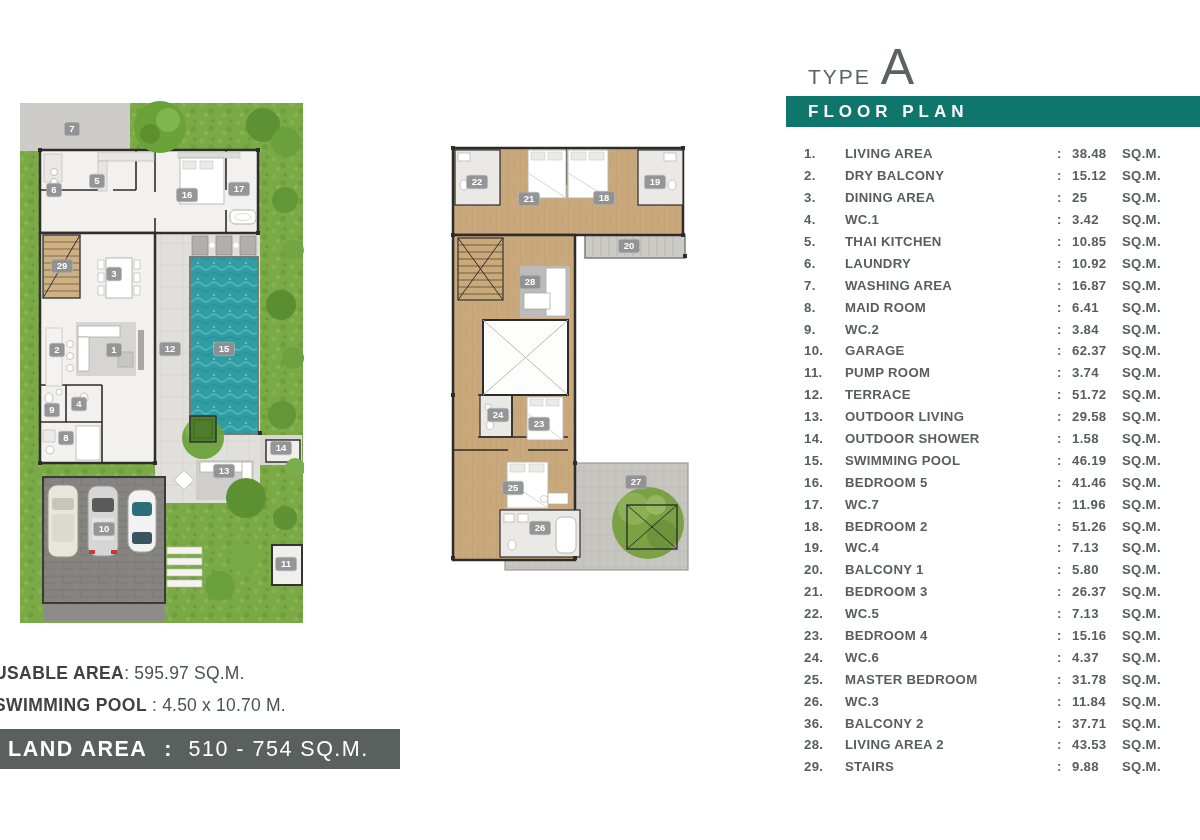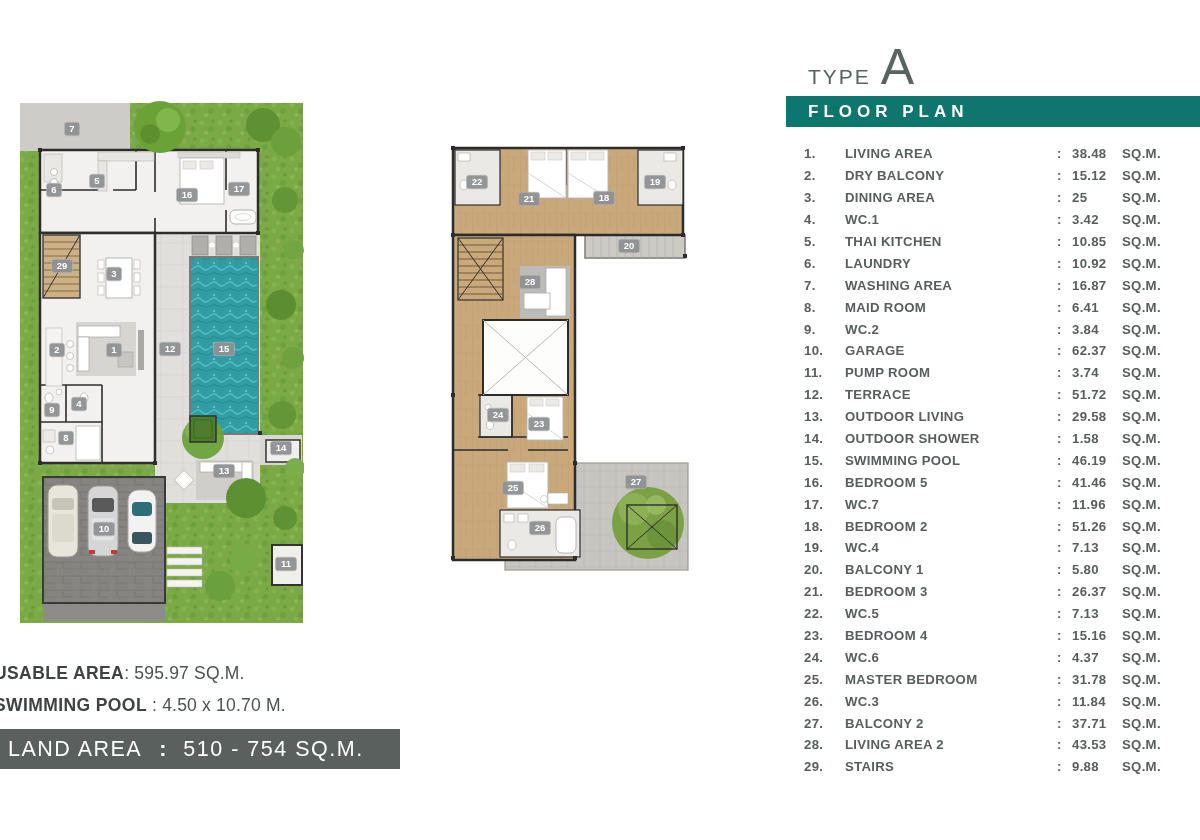--- a/index.html
+++ b/index.html
@@ -23,21 +23,21 @@
             align-items:center;padding-left:18px;}
   .room-row span{white-space:nowrap;}
 
   
   .area-line{position:absolute;font-size:17.5px;color:#4c5151;letter-spacing:.2px;white-space:nowrap;}
   .area-line b{color:#3d4242;letter-spacing:.4px;}
   .area-line-1{left:-6px;top:663px;}
   .area-line-2{left:-6px;top:695px;}
   .land-bar{position:absolute;left:-12px;top:729px;width:412px;height:40px;background:#5a605e;color:#fff;
             display:flex;align-items:center;padding-left:20px;box-sizing:border-box;font-size:21.5px;white-space:nowrap;}
-  .land-label{font-weight:normal;letter-spacing:1.5px;}
+  .land-label{font-weight:bold;letter-spacing:1.5px;}
   .land-colon{margin:0 17px;font-weight:bold;}
   .land-value{letter-spacing:1.5px;font-weight:normal;}
   .badge-text{fill:#fff;font-weight:bold;font-size:9.5px;text-anchor:middle;
               font-family:"Liberation Sans",sans-serif;}
 </style>
 </head>
 <body>
 
 <div class="page">
 
@@ -578,21 +578,21 @@
           <span>SQ.M.</span>
         </div>
         <div class="room-row">
           <span>26.</span>
           <span>WC.3</span>
           <span>:</span>
           <span>11.84</span>
           <span>SQ.M.</span>
         </div>
         <div class="room-row">
-          <span>27.</span>
+          <span>36.</span>
           <span>BALCONY 2</span>
           <span>:</span>
           <span>37.71</span>
           <span>SQ.M.</span>
         </div>
         <div class="room-row">
           <span>28.</span>
           <span>LIVING AREA 2</span>
           <span>:</span>
           <span>43.53</span>

